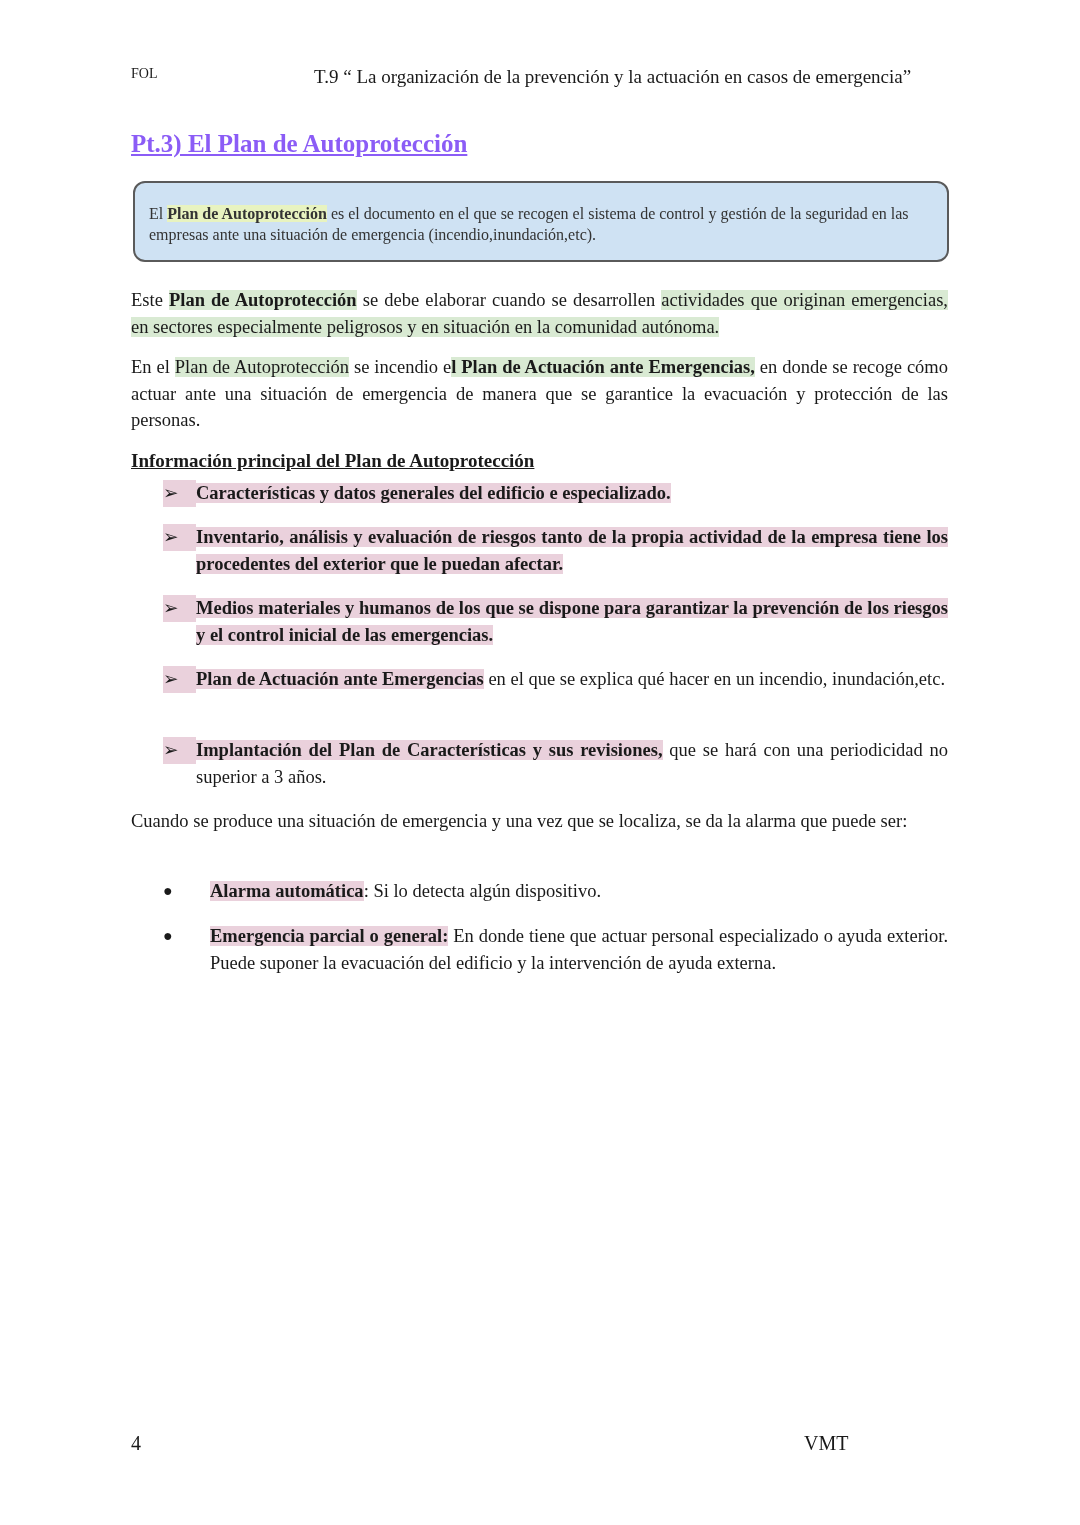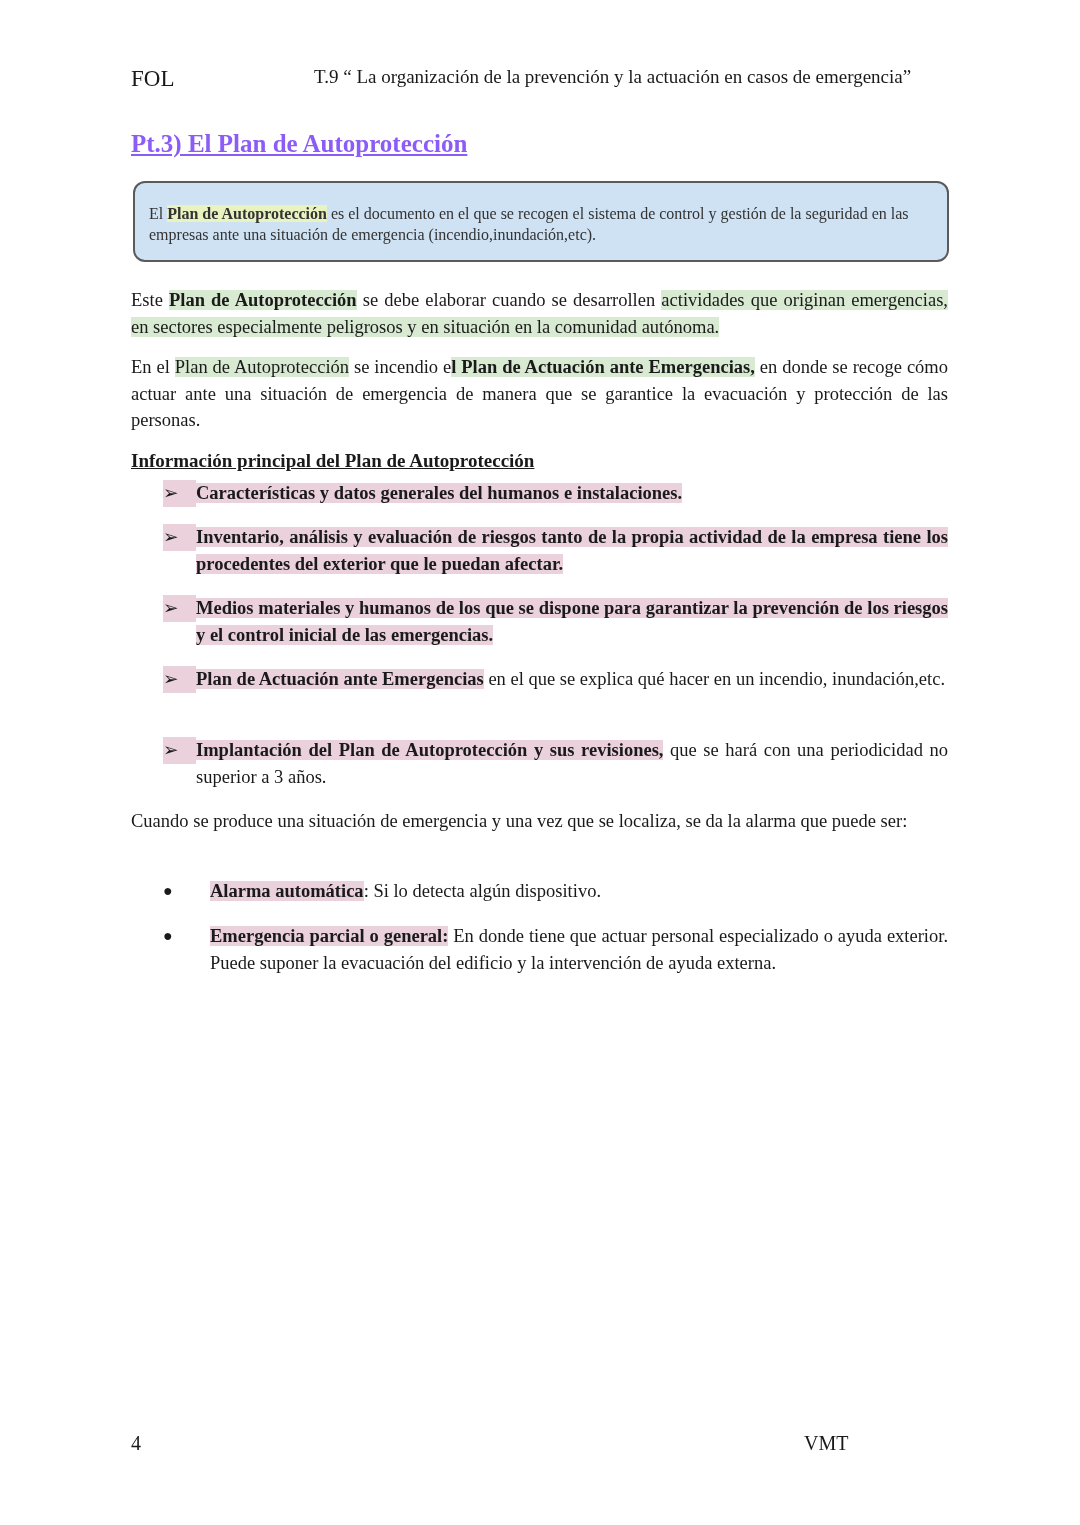--- a/index.html
+++ b/index.html
@@ -1,18 +1,18 @@
 <!DOCTYPE html>
 <html><head>
 <meta charset="utf-8">
 <style>
   html, body { margin:0; padding:0; background:#ffffff; }
   body { width:1080px; height:1525px; position:relative; font-family:"Liberation Serif", serif; color:#1a1a1a; overflow:hidden; }
   .abs { position:absolute; }
-  .header-left { left:131px; top:66px; font-size:23px; }
+  .header-left { left:131px; top:66px; font-size:14px; }
   .header-right { left:314px; top:66px; font-size:19px; }
   .title { left:131px; top:130px; font-size:25px; font-weight:bold; color:#8b5cf6; text-decoration:underline; }
   .defbox { left:133px; top:181px; width:816px; height:81px; box-sizing:border-box; border:2px solid #5a5a5a; border-radius:12px; background:#cfe2f3; }
   .defbox-text { position:absolute; left:14px; top:20px; width:790px; font-size:16px; line-height:21px; color:#333; }
   .hl-yellow { background:#e8f3c0; }
   .para { left:131px; width:817px; font-size:18.5px; line-height:26.5px; text-align:justify; }
   .hl-green { background:#d9ead3; }
   .hl-pink { background:#ead1dc; }
   b { font-weight:bold; }
   .subhead { left:131px; top:450px; font-size:19px; font-weight:bold; text-decoration:underline; }
@@ -38,41 +38,41 @@
 </div>
 
 <div class="abs para" style="top:287px;"><span>Este </span><b class="hl-green">Plan de Autoprotección</b><span> se debe elaborar  cuando se desarrollen </span><span class="hl-green">actividades que originan emergencias, en sectores especialmente peligrosos y en situación en la comunidad autónoma.</span></div>
 
 <div class="abs para" style="top:354px;"><span>En el </span><span class="hl-green">Plan de Autoprotección</span><span> se incendio e</span><b class="hl-green">l Plan de Actuación ante Emergencias,</b><span> en donde se recoge cómo actuar ante una situación de emergencia de manera que se garantice la evacuación y protección de las personas.</span></div>
 
 <div class="abs subhead">Información principal del Plan de Autoprotección</div>
 
 <div class="abs arrow-item" style="top:480px;">
   <span class="marker hl-pink">➢</span>
-  <span class="content"><b class="hl-pink">Características y datos generales del humanos e instalaciones.</b><span></span></span>
+  <span class="content"><b class="hl-pink">Características y datos generales del edificio e especializado.</b><span></span></span>
 </div>
 
 <div class="abs arrow-item" style="top:524px;">
   <span class="marker hl-pink">➢</span>
   <span class="content"><b class="hl-pink">Inventario, análisis y evaluación de riesgos tanto de la propia actividad de la empresa tiene los procedentes del exterior que le puedan afectar.</b><span></span></span>
 </div>
 
 <div class="abs arrow-item" style="top:595px;">
   <span class="marker hl-pink">➢</span>
   <span class="content"><b class="hl-pink">Medios materiales y humanos de los que se dispone para garantizar la prevención de los riesgos y el control inicial de las emergencias.</b><span></span></span>
 </div>
 
 <div class="abs arrow-item" style="top:666px;">
   <span class="marker hl-pink">➢</span>
   <span class="content"><b class="hl-pink">Plan de Actuación ante Emergencias</b><span> en el que se explica qué hacer en un incendio, inundación,etc.</span></span>
 </div>
 
 <div class="abs arrow-item" style="top:737px;">
   <span class="marker hl-pink">➢</span>
-  <span class="content"><b class="hl-pink">Implantación del Plan de Autoprotección y sus revisiones,</b><span> que se hará con una periodicidad no superior a 3 años.</span></span>
+  <span class="content"><b class="hl-pink">Implantación del Plan de Características y sus revisiones,</b><span> que se hará con una periodicidad no superior a 3 años.</span></span>
 </div>
 
 <div class="abs para" style="top:808px;">Cuando se produce una situación de emergencia y una vez que se localiza, se da la alarma que puede ser:</div>
 
 <div class="abs bullet-item" style="top:878px;">
   <span class="marker">●</span>
   <span class="content"><b class="hl-pink">Alarma automática</b><span>: Si lo detecta algún dispositivo.</span></span>
 </div>
 
 <div class="abs bullet-item" style="top:923px;">

